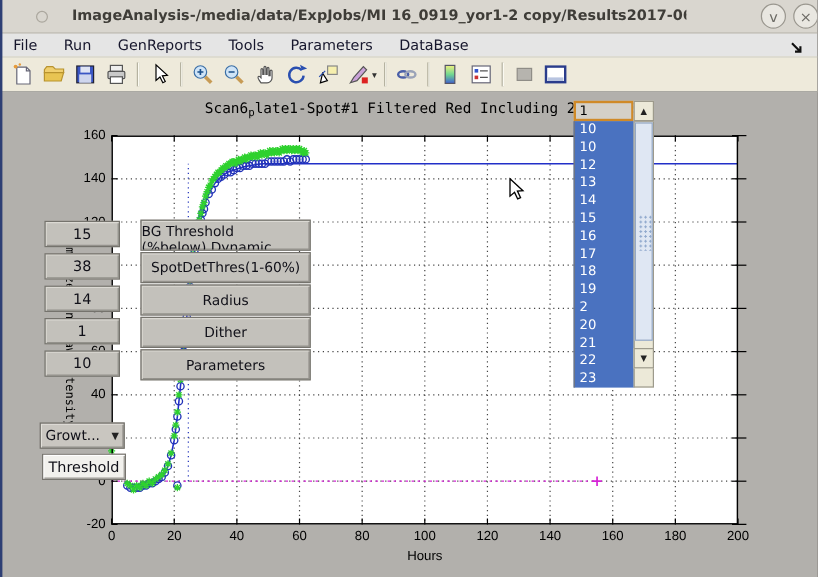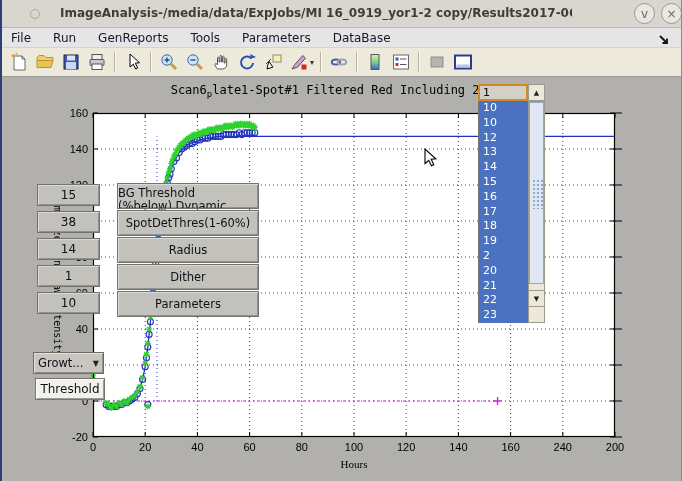--- a/index.html
+++ b/index.html
@@ -30,21 +30,21 @@
   
   .canvas{position:absolute;left:0;top:77px;width:682px;height:404px;background:#b2b0ac;}
   #plot{position:absolute;left:93px;top:36px;width:522px;height:324px;background:#fff;overflow:visible;z-index:1;}
   .plot-title{position:absolute;left:93px;top:6px;width:522px;text-align:center;z-index:1;
       font-family:"DejaVu Sans Mono",monospace;font-size:12px;color:#000;white-space:nowrap;}
   .plot-title .sub{font-size:9px;vertical-align:-3px;}
   .xtick,.ytick{position:absolute;font-family:Liberation Sans, sans-serif;font-size:11px;color:#000;z-index:1;}
   .xtick{width:40px;text-align:center;top:364px;}
   .ytick{width:38px;text-align:right;left:50px;height:13px;line-height:13px;}
   .xlabel{position:absolute;left:93px;top:381px;width:522px;text-align:center;z-index:1;
-      font-family:Liberation Serif, serif;font-size:11px;color:#000;}
+      font-family:Liberation Sans, sans-serif;font-size:11px;color:#000;}
   .ylabel{position:absolute;left:-28px;top:189px;width:170px;height:12px;z-index:0;text-align:center;
       font-family:"DejaVu Sans Mono",monospace;font-size:10px;color:#000;transform:rotate(90deg);}
   svg .grid{stroke:#444;stroke-width:1;stroke-dasharray:1 3;}
   svg .mag{stroke:#d622d6;stroke-width:1;stroke-dasharray:2 3;}
   svg .magmk{stroke:#d622d6;stroke-width:1.4;}
   svg .vline{stroke:#2233bb;stroke-width:1;stroke-dasharray:1 3;}
   svg .fit{fill:none;stroke:#2230c8;stroke-width:1.3;}
   svg .mk{fill:none;stroke:#2233b8;stroke-width:1.1;}
   svg .star{stroke:#2fd12f;stroke-width:1.1;fill:none;}
   svg .frame{fill:none;stroke:#000;stroke-width:1.2;}
@@ -484,21 +484,21 @@
     <div id="ticklabels">
         <div class="xtick" style="left: 73px;">0</div>
         <div class="xtick" style="left: 125.2px;">20</div>
         <div class="xtick" style="left: 177.4px;">40</div>
         <div class="xtick" style="left: 229.6px;">60</div>
         <div class="xtick" style="left: 281.8px;">80</div>
         <div class="xtick" style="left: 334px;">100</div>
         <div class="xtick" style="left: 386.2px;">120</div>
         <div class="xtick" style="left: 438.4px;">140</div>
         <div class="xtick" style="left: 490.6px;">160</div>
-        <div class="xtick" style="left: 542.8px;">240</div>
+        <div class="xtick" style="left: 542.8px;">180</div>
         <div class="xtick" style="left: 595px;">200</div>
         <div class="ytick" style="top: 354px;">-20</div>
         <div class="ytick" style="top: 318px;">0</div>
         <div class="ytick" style="top: 282px;">20</div>
         <div class="ytick" style="top: 246px;">40</div>
         <div class="ytick" style="top: 210px;">60</div>
         <div class="ytick" style="top: 174px;">80</div>
         <div class="ytick" style="top: 138px;">100</div>
         <div class="ytick" style="top: 102px;">120</div>
         <div class="ytick" style="top: 66px;">140</div>

